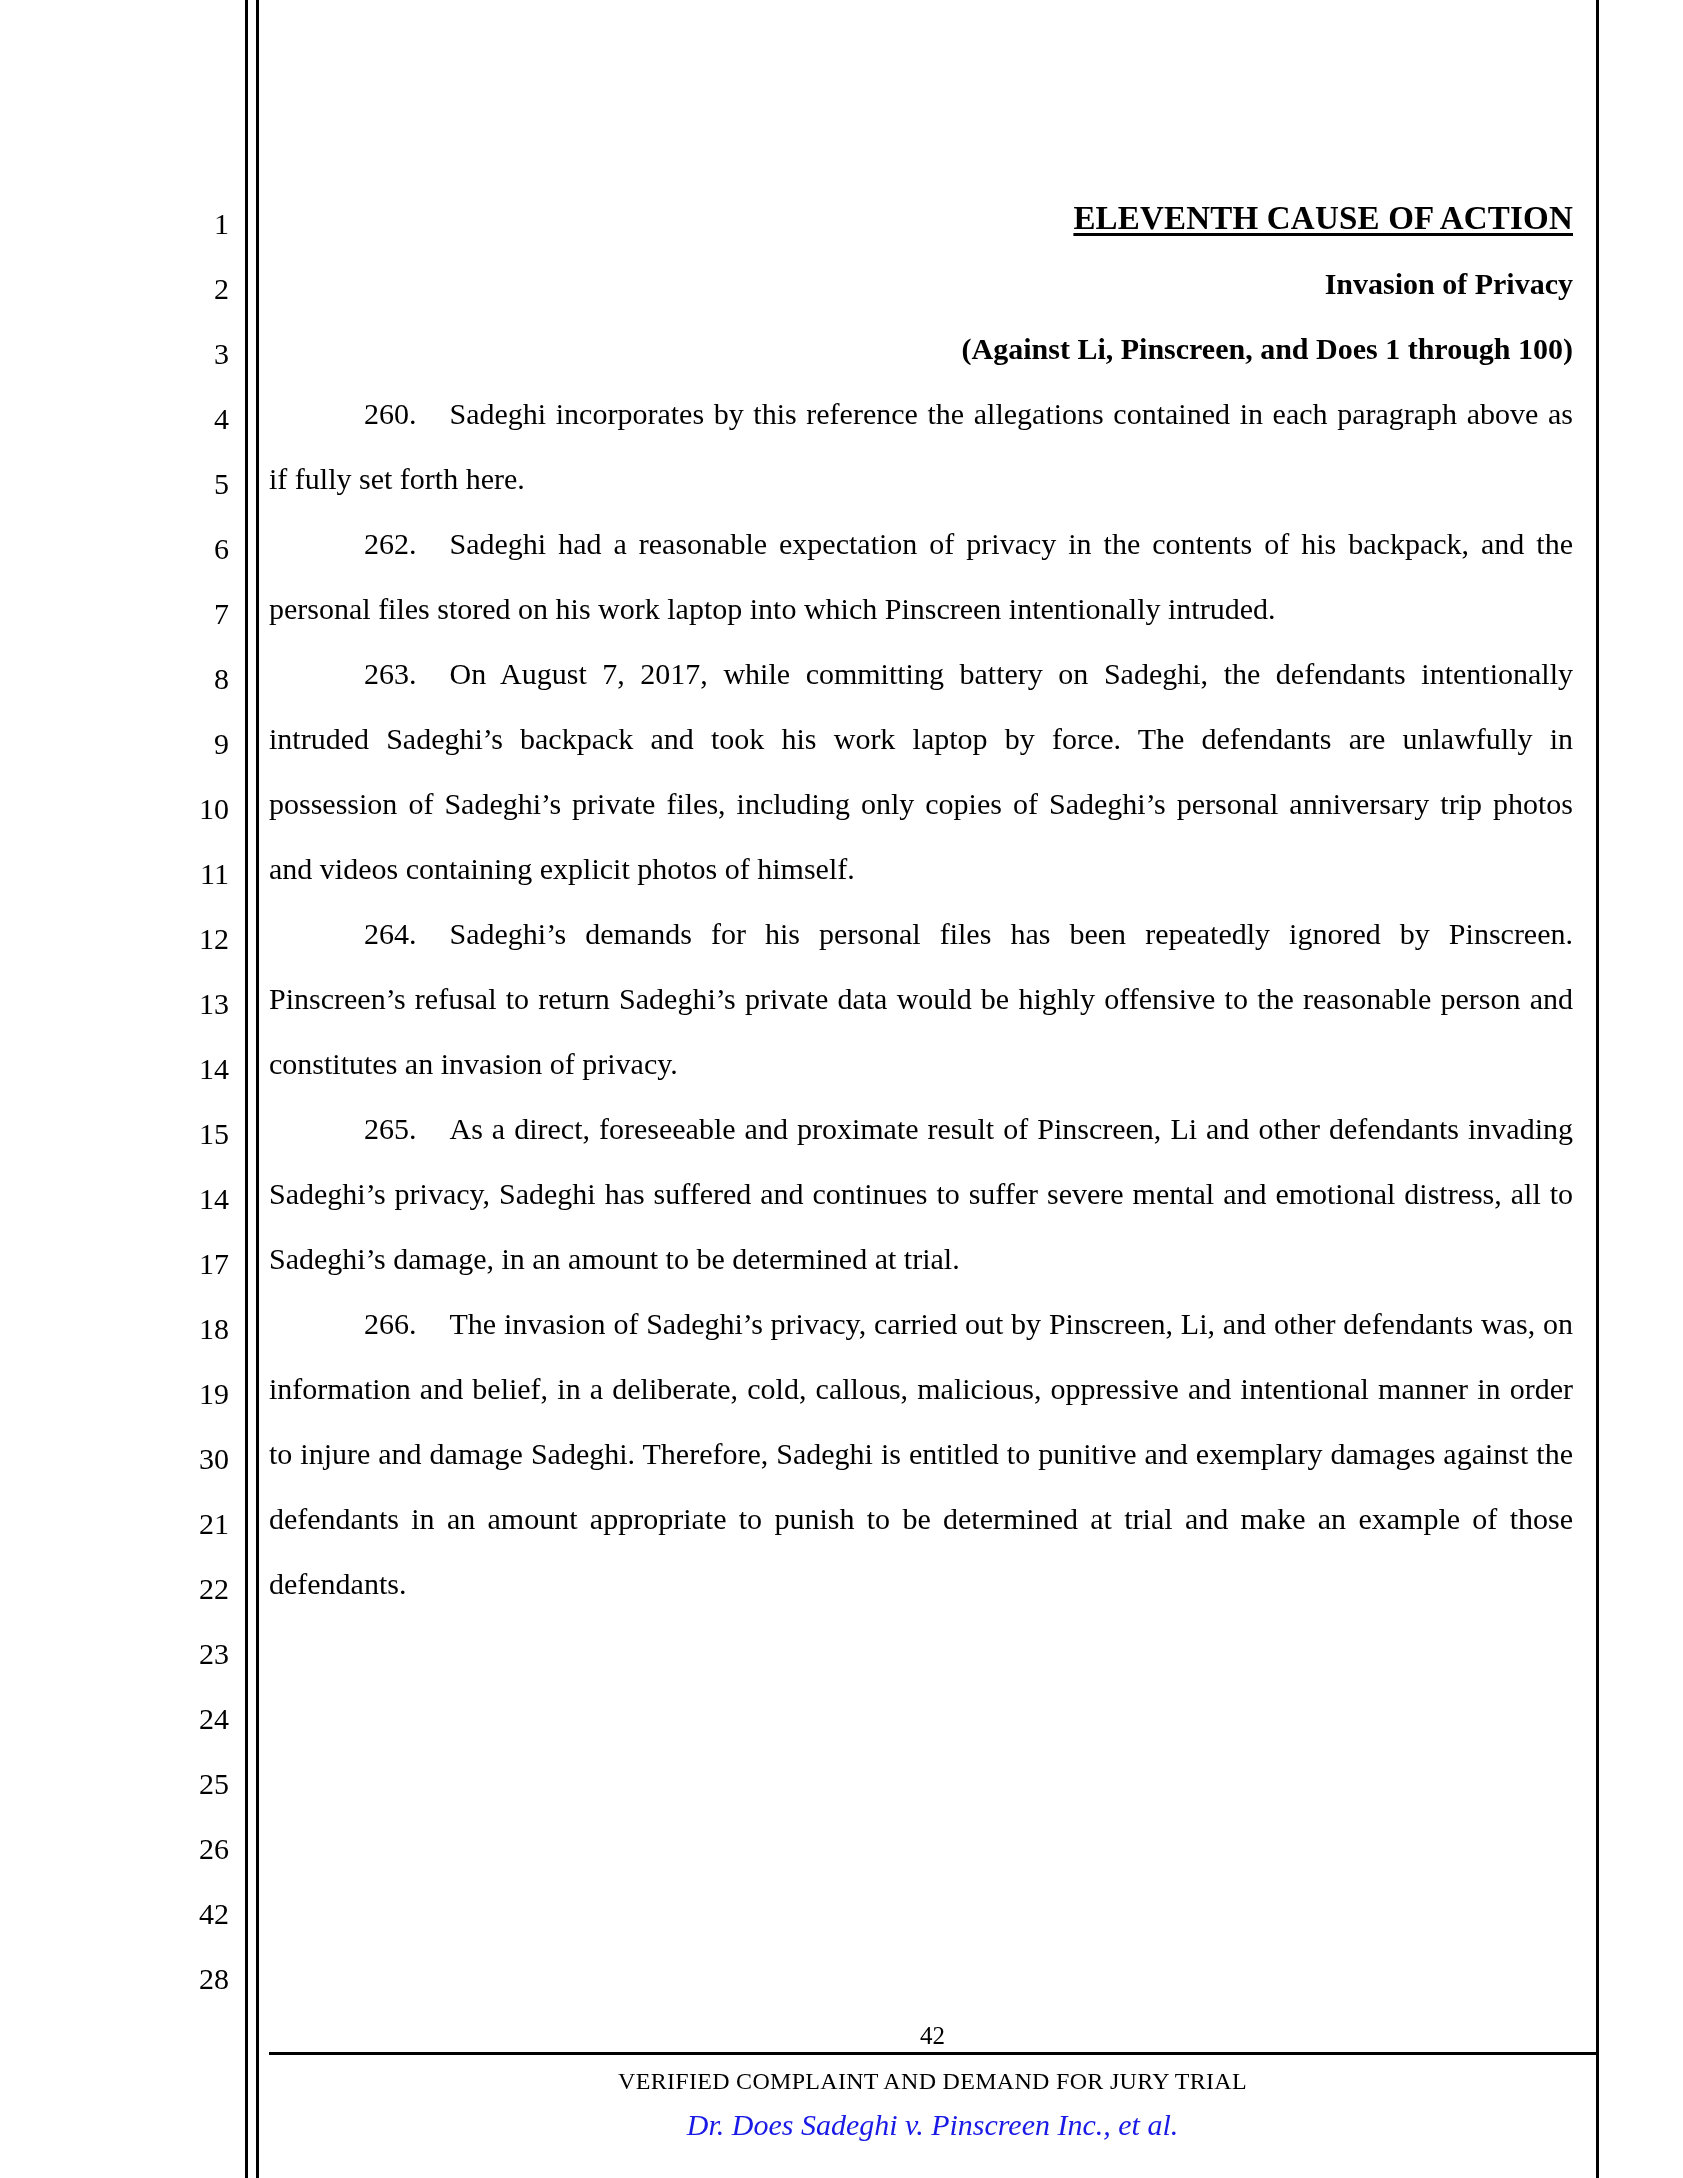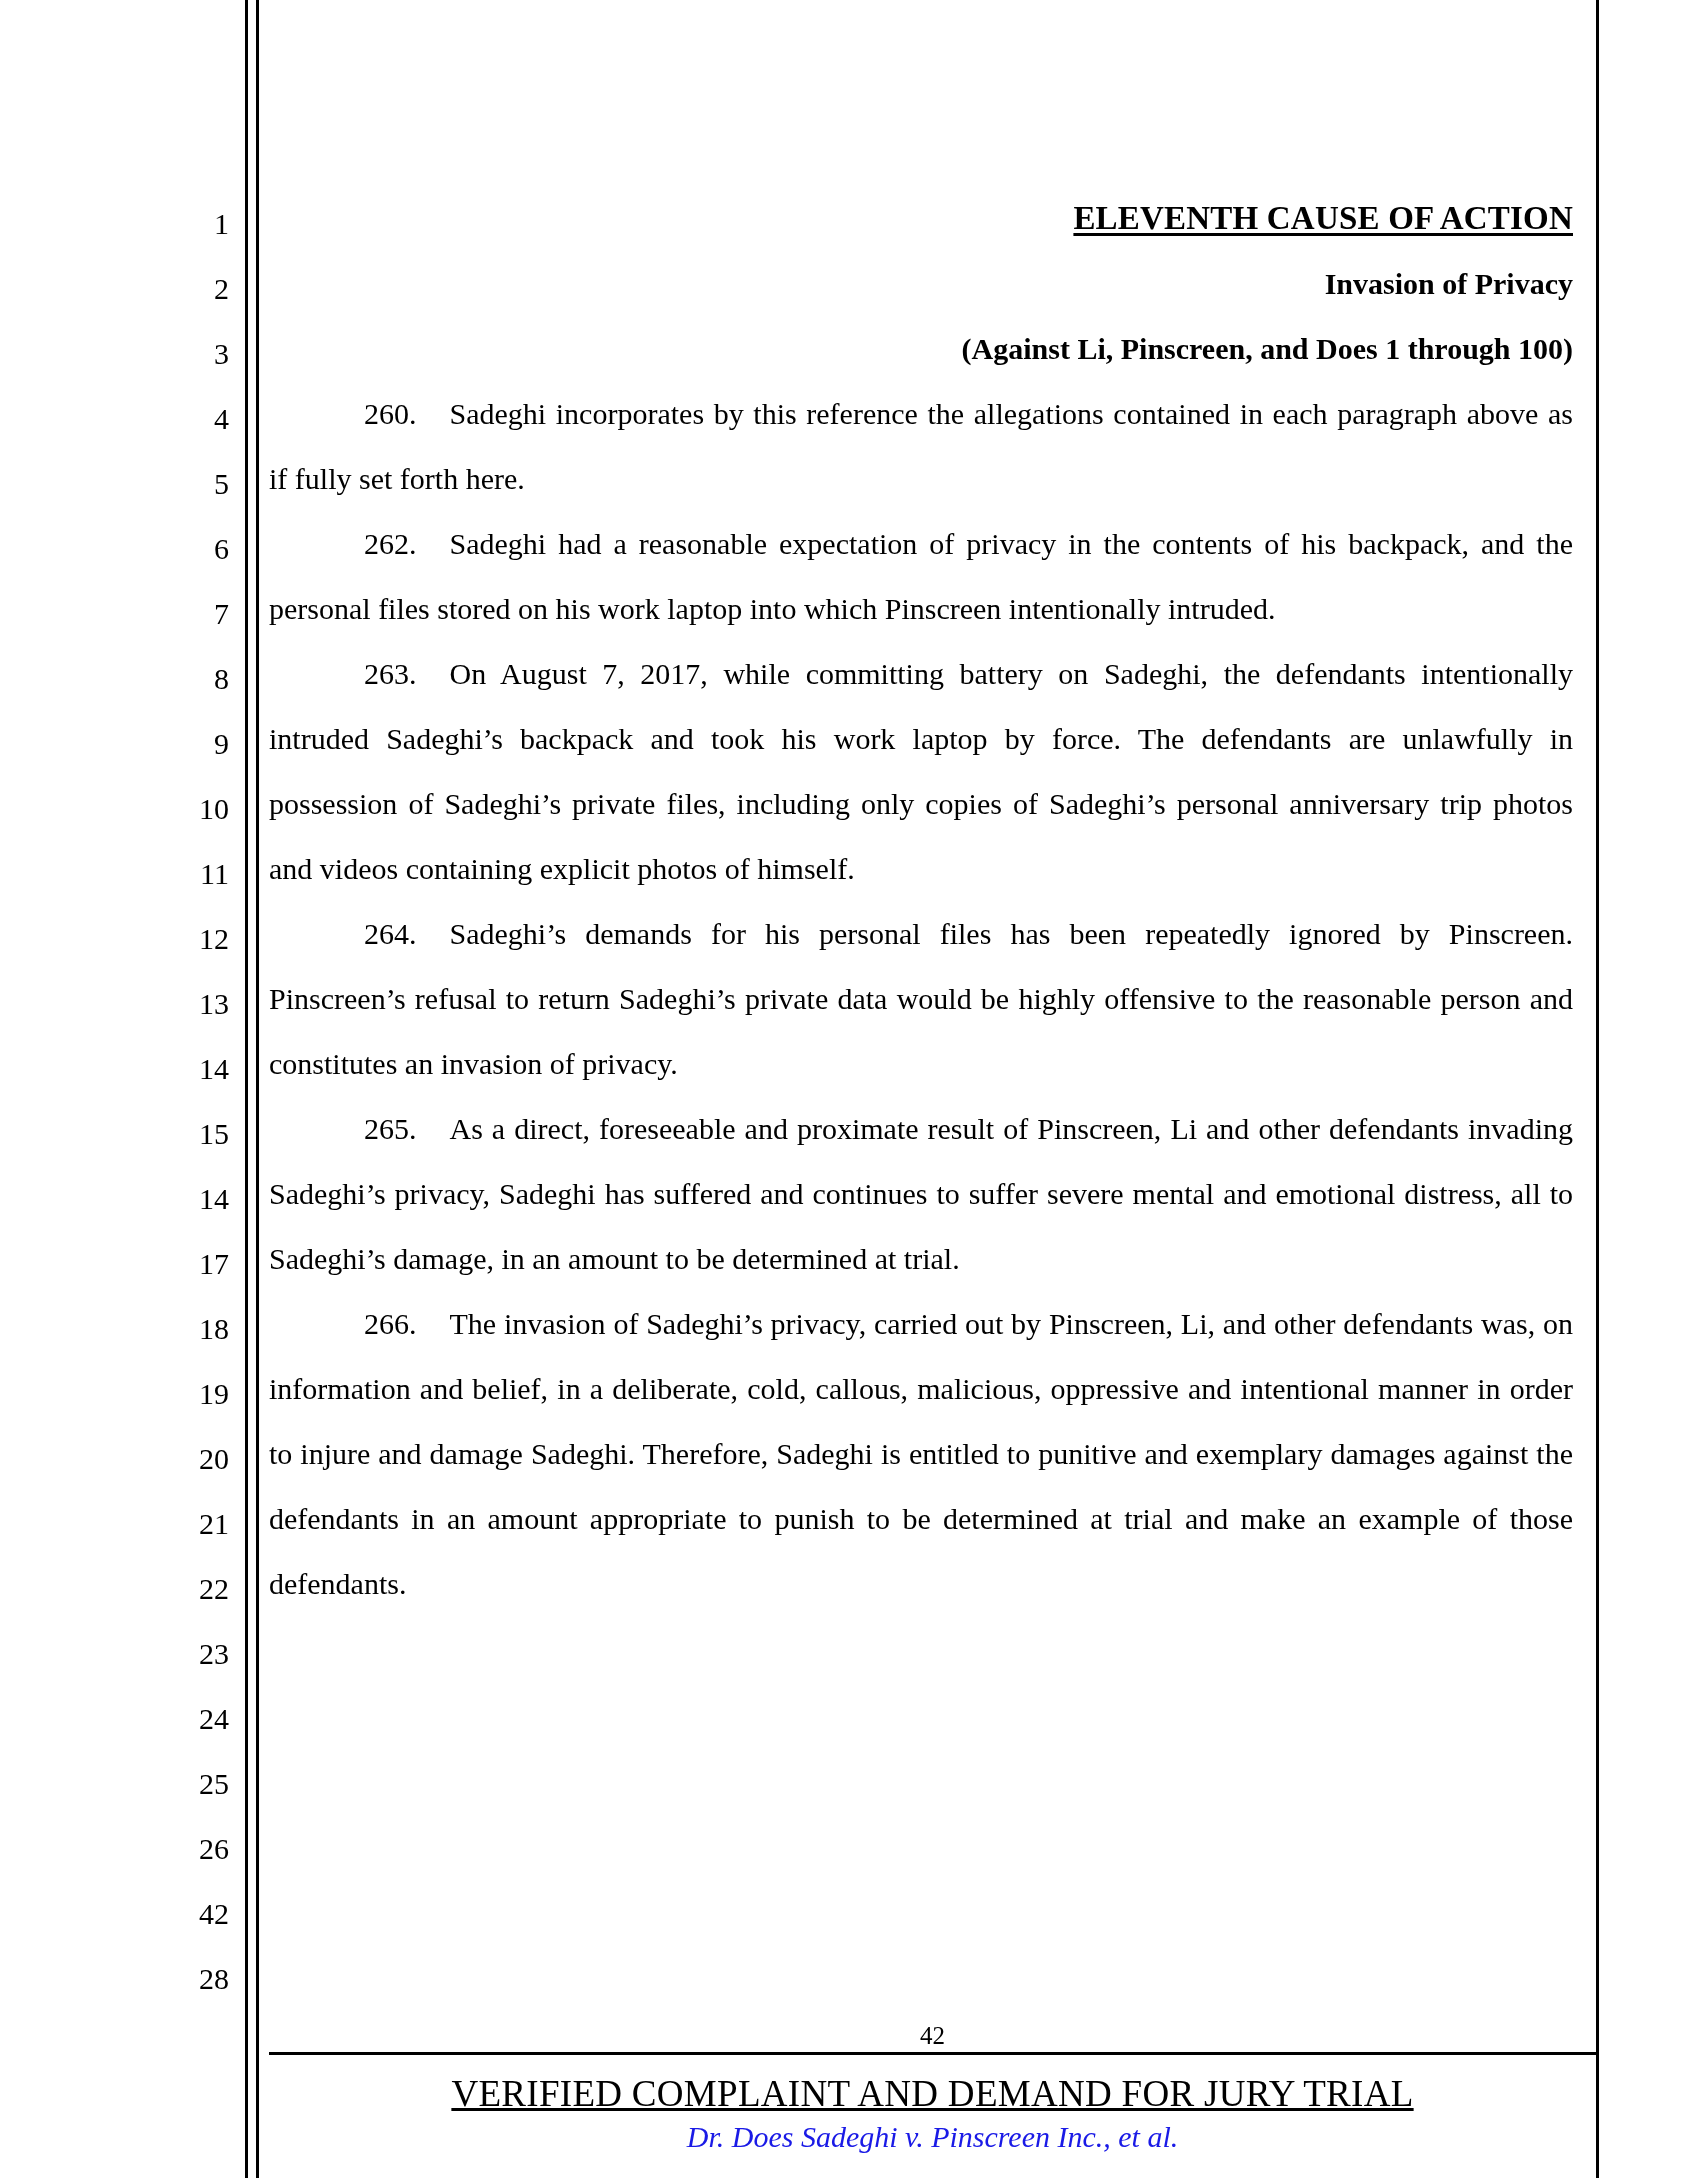--- a/index.html
+++ b/index.html
@@ -115,25 +115,24 @@
     font-size: 25px;
     line-height: 28px;
   }
   .footer-rule {
     width: 100%;
     height: 3px;
     background: #000000;
     margin-top: 2px;
   }
   .footer-title {
-    font-size: 37px;
+    font-size: 24px;
     line-height: 45px;
-    padding-top: 16px;
+    padding-top: 4px;
     letter-spacing: 0.3px;
-    text-decoration: underline;
   }
   .footer-case {
     font-size: 30px;
     line-height: 42px;
     font-style: italic;
     color: #1a1ae6;
   }
 </style>
 </head>
 <body>
@@ -157,21 +156,21 @@
     <div>10</div>
     <div>11</div>
     <div>12</div>
     <div>13</div>
     <div>14</div>
     <div>15</div>
     <div>14</div>
     <div>17</div>
     <div>18</div>
     <div>19</div>
-    <div>20</div>
+    <div>30</div>
     <div>21</div>
     <div>22</div>
     <div>23</div>
     <div>24</div>
     <div>25</div>
     <div>26</div>
     <div>42</div>
     <div>28</div>
   </div>
 

